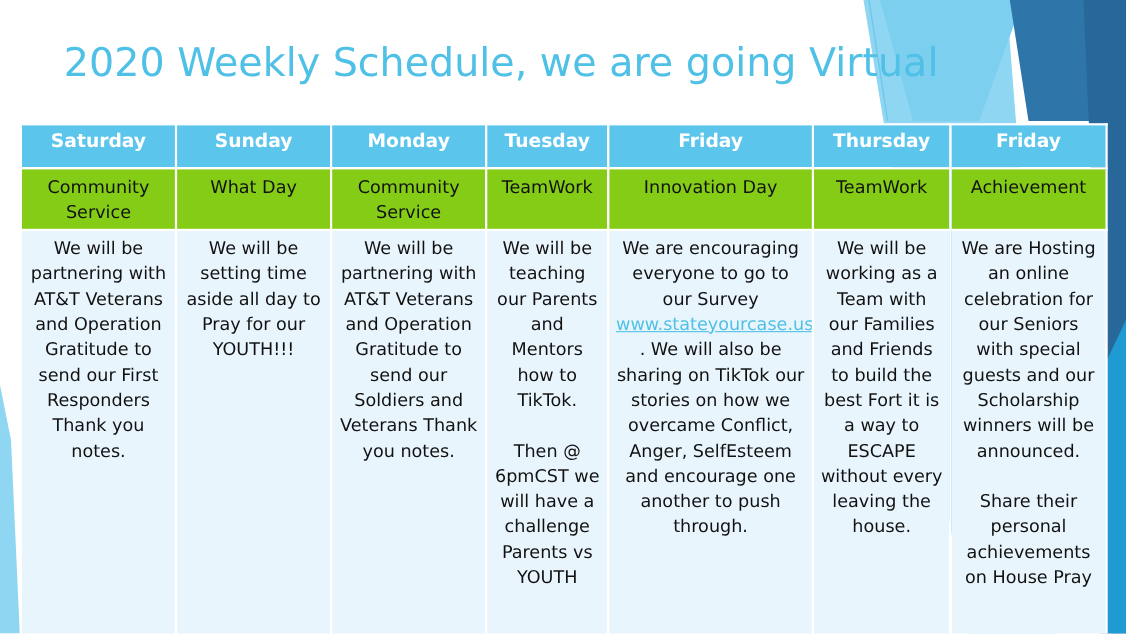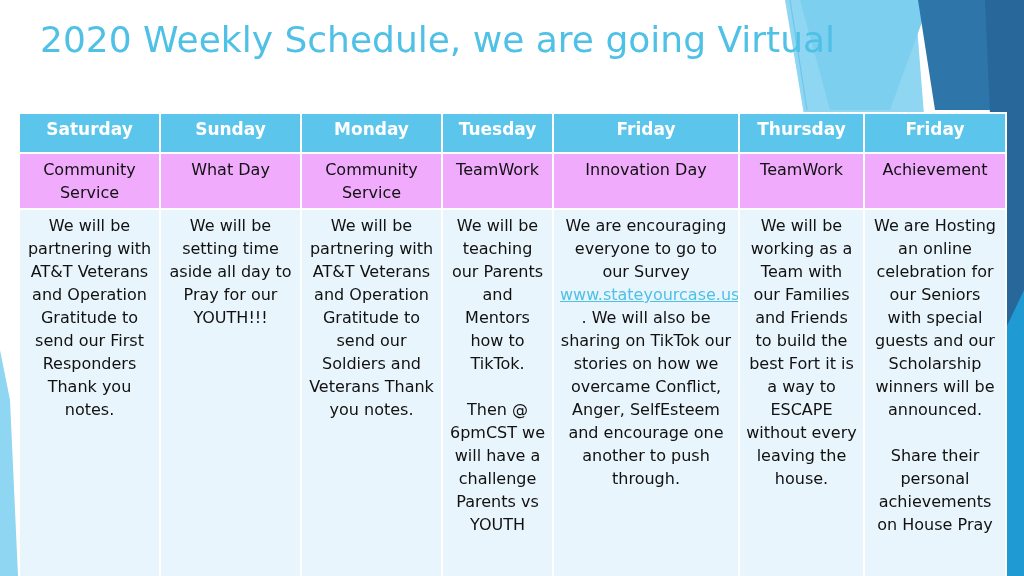--- a/index.html
+++ b/index.html
@@ -6,41 +6,41 @@
   body {
     width:1024px; height:576px; overflow:hidden; position:relative;
     background:#ffffff;
     font-family:"DejaVu Sans", sans-serif;
   }
   .bg { position:absolute; inset:0; pointer-events:none; }
   .title {
     position:absolute; left:40px; top:18px;
     color:#4fc0e6; font-size:36px; line-height:43px;
     font-family:"DejaVu Sans", sans-serif; letter-spacing:0px;
-    margin:0; font-weight:normal;
+    margin:18px; font-weight:normal;
   }
   table.sched {
     position:absolute; left:18px; top:112px;
     border-collapse:collapse; table-layout:fixed;
     width:987px;
   }
   table.sched td, table.sched th {
     border:2px solid #ffffff;
     vertical-align:top; text-align:center;
     padding:4px 6px 4px 6px;
     font-size:16px; line-height:23px;
     color:#111111;
     font-family:"DejaVu Sans", sans-serif;
     overflow:hidden;
   }
   table.sched th {
     background:#5bc5ec; color:#ffffff; font-weight:bold;
     height:30px; font-size:17px;
   }
-  table.sched tr.theme td { background:#f0abfc; height:46px; }
+  table.sched tr.theme td { background:#84cc16; height:46px; }
   table.sched tr.desc td { background:#e9f5fc; height:380px; }
   a.link { color:#4fc0e6; text-decoration:underline; }
 </style>
 </head>
 <body>
 
 <svg class="bg" width="1024" height="576" viewBox="0 0 1024 576">
 
   <polygon points="785,0 915,0 960,576 880,576" fill="#8fd6f2"></polygon>
   <polygon points="800,0 930,0 890,110 830,110" fill="#7dcff0"></polygon>

